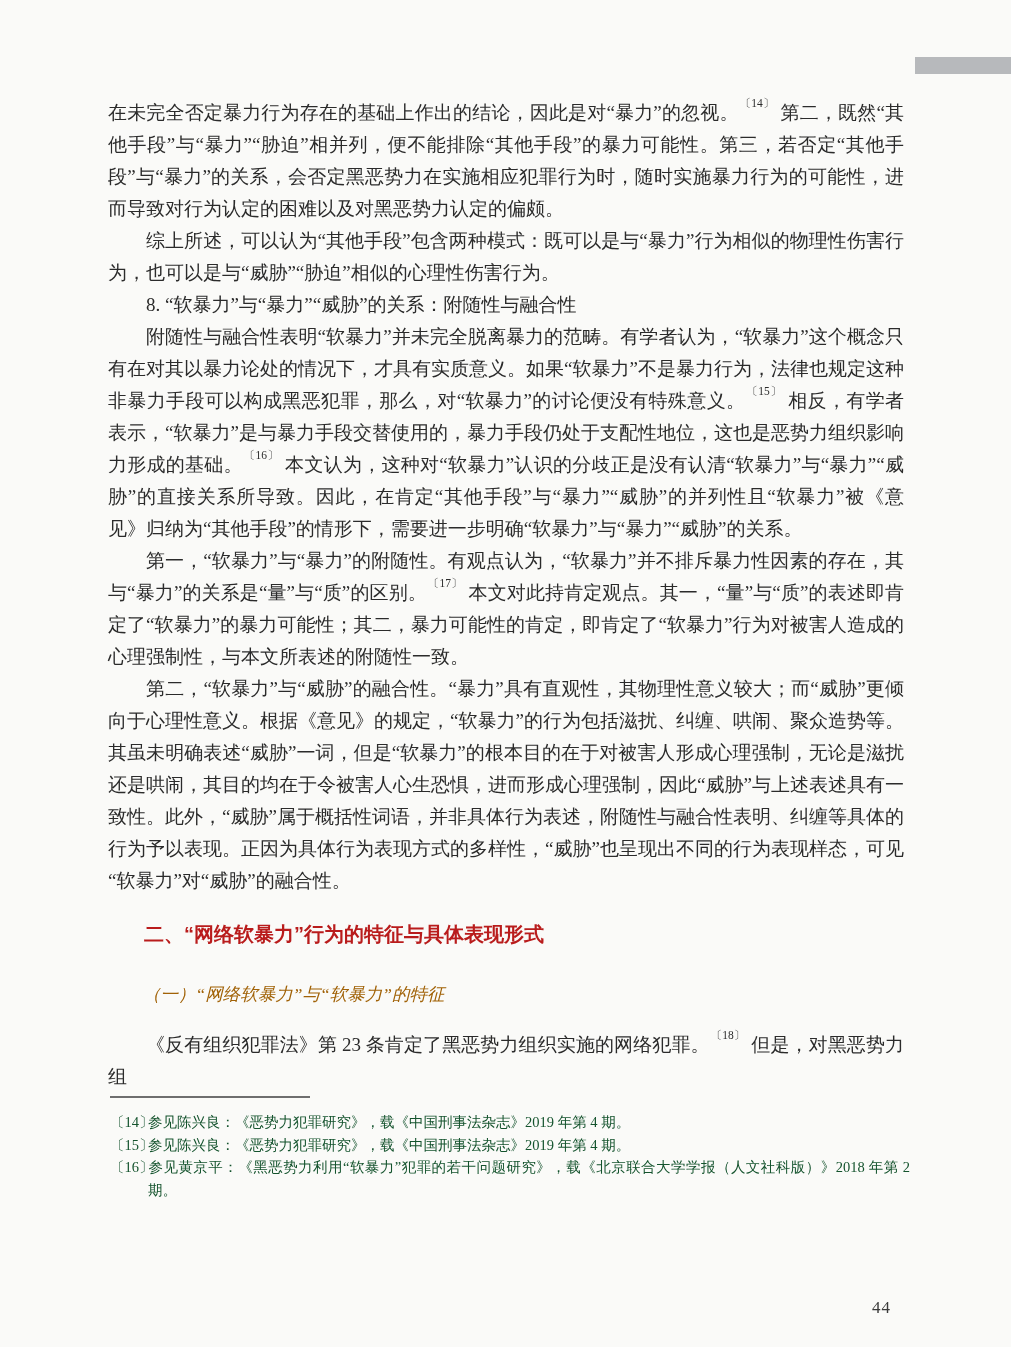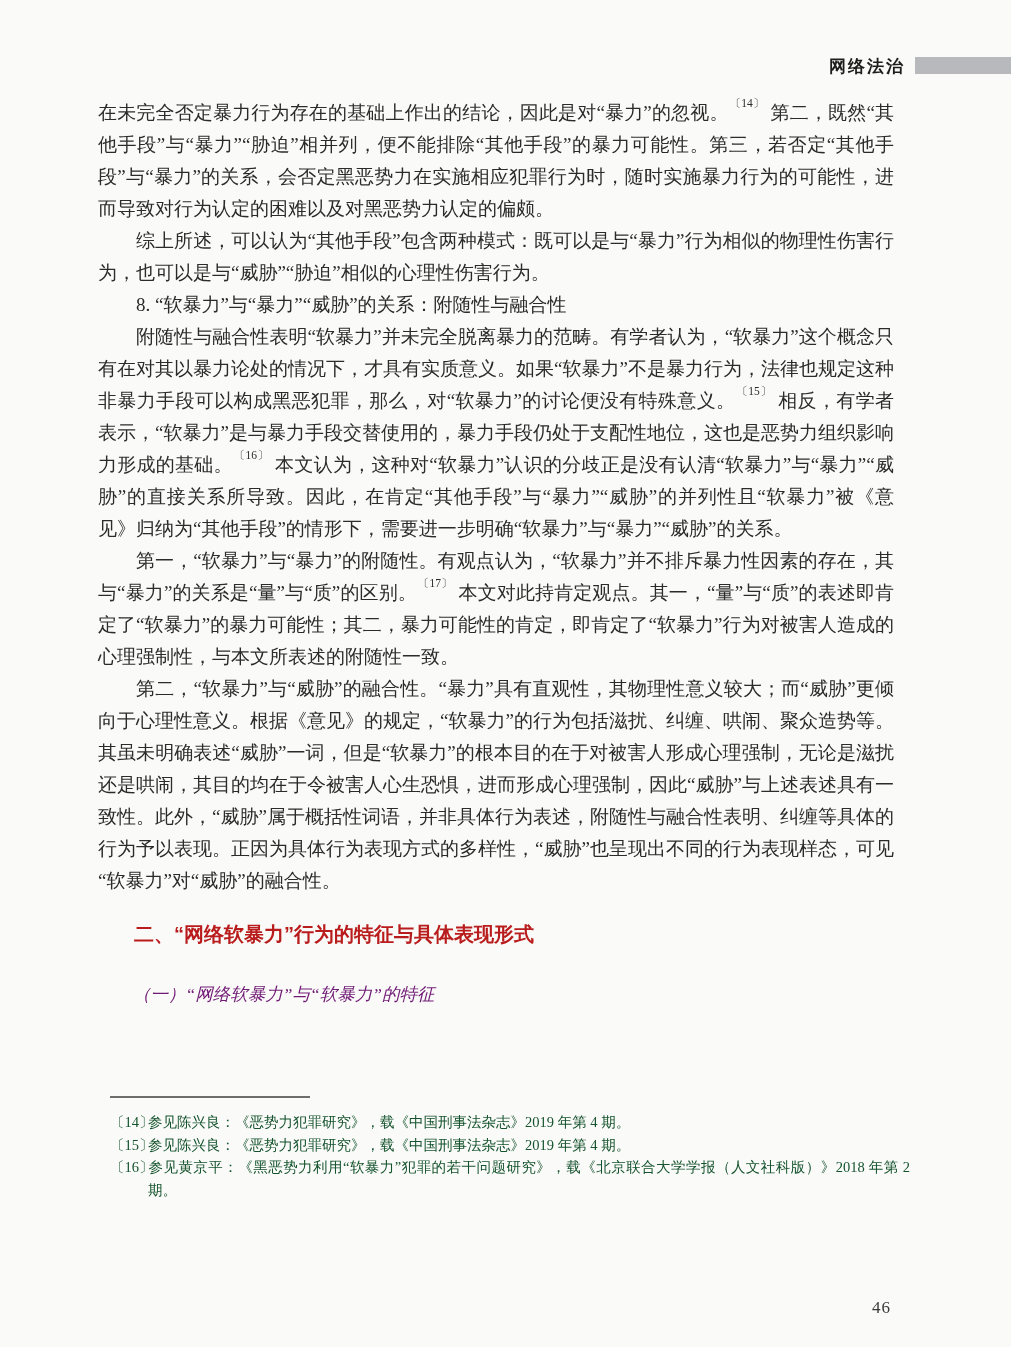--- a/index.html
+++ b/index.html
@@ -13,38 +13,38 @@
     position:absolute;top:55px;left:0;width:905px;text-align:right;
     font-family:"Liberation Sans","DejaVu Sans",sans-serif;
     font-weight:700;font-size:17px;letter-spacing:2px;color:#1d1d1d;
   }
   .head-bar{
     position:absolute;top:57px;left:915px;width:96px;height:17px;
     background:#b7b9bc;
   }
   
   .content{
-    position:absolute;left:98px;top:97px;width:796px;
+    position:absolute;left:108px;top:97px;width:796px;
     font-size:19px;line-height:32px;text-align:justify;
     color:#2b2b2b;
   }
   .content p{margin:0;}
   .indent{text-indent:2em;}
   sup.ref{
     font-size:11.5px;line-height:0;position:relative;top:-0.45em;
     letter-spacing:0;padding:0 1px;
   }
   .sec-heading{
     font-family:"Liberation Sans","DejaVu Sans",sans-serif;
     font-weight:700;font-size:20px;line-height:30px;
     margin-top:22px !important;text-indent:1.8em;color:#b91c1c;
   }
   .subsec-heading{
     font-style:italic;font-size:17.5px;line-height:26px;
-    margin-top:32px !important;text-indent:2em;color:#701a75;
+    margin-top:32px !important;text-indent:2em;color:#a16207;
   }
   .after-subsec{margin-top:22px !important;}
   
   .footnotes{
     position:absolute;left:110px;top:1096px;width:800px;
     font-size:14.5px;line-height:22.5px;text-align:justify;color:#14532d;
   }
   .fn-rule{width:200px;height:2px;background:#6e6e6e;margin:0 0 13px 0;}
   .fn{margin:0;padding-left:38px;text-indent:-38px;}
   .fn .num{display:inline-block;width:38px;text-indent:0;}
@@ -52,51 +52,51 @@
   .page-number{
     position:absolute;left:872px;top:1298px;font-size:17px;color:#3a3a3a;
     letter-spacing:1px;
   }
 </style>
 </head>
 <body>
 
 <div id="page">
 
-  <div class="running-head">网络法治</div>
   <div class="head-bar"></div>
 
   <div class="content">
 
     <p><span>在未完全否定暴力行为存在的基础上作出的结论，因此是对“暴力”的忽视。</span><sup class="ref">〔14〕</sup><span> 第二，既然“其他手段”与“暴力”“胁迫”相并列，便不能排除“其他手段”的暴力可能性。第三，若否定“其他手段”与“暴力”的关系，会否定黑恶势力在实施相应犯罪行为时，随时实施暴力行为的可能性，进而导致对行为认定的困难以及对黑恶势力认定的偏颇。</span></p>
 
     <p class="indent"><span>综上所述，可以认为“其他手段”包含两种模式：既可以是与“暴力”行为相似的物理性伤害行为，也可以是与“威胁”“胁迫”相似的心理性伤害行为。</span></p>
 
     <p class="indent"><span>8. “软暴力”与“暴力”“威胁”的关系：附随性与融合性</span></p>
 
     <p class="indent"><span>附随性与融合性表明“软暴力”并未完全脱离暴力的范畴。有学者认为，“软暴力”这个概念只有在对其以暴力论处的情况下，才具有实质意义。如果“软暴力”不是暴力行为，法律也规定这种非暴力手段可以构成黑恶犯罪，那么，对“软暴力”的讨论便没有特殊意义。</span><sup class="ref">〔15〕</sup><span> 相反，有学者表示，“软暴力”是与暴力手段交替使用的，暴力手段仍处于支配性地位，这也是恶势力组织影响力形成的基础。</span><sup class="ref">〔16〕</sup><span> 本文认为，这种对“软暴力”认识的分歧正是没有认清“软暴力”与“暴力”“威胁”的直接关系所导致。因此，在肯定“其他手段”与“暴力”“威胁”的并列性且“软暴力”被《意见》归纳为“其他手段”的情形下，需要进一步明确“软暴力”与“暴力”“威胁”的关系。</span></p>
 
     <p class="indent"><span>第一，“软暴力”与“暴力”的附随性。有观点认为，“软暴力”并不排斥暴力性因素的存在，其与“暴力”的关系是“量”与“质”的区别。</span><sup class="ref">〔17〕</sup><span> 本文对此持肯定观点。其一，“量”与“质”的表述即肯定了“软暴力”的暴力可能性；其二，暴力可能性的肯定，即肯定了“软暴力”行为对被害人造成的心理强制性，与本文所表述的附随性一致。</span></p>
 
     <p class="indent"><span>第二，“软暴力”与“威胁”的融合性。“暴力”具有直观性，其物理性意义较大；而“威胁”更倾向于心理性意义。根据《意见》的规定，“软暴力”的行为包括滋扰、纠缠、哄闹、聚众造势等。其虽未明确表述“威胁”一词，但是“软暴力”的根本目的在于对被害人形成心理强制，无论是滋扰还是哄闹，其目的均在于令被害人心生恐惧，进而形成心理强制，因此“威胁”与上述表述具有一致性。此外，“威胁”属于概括性词语，并非具体行为表述，附随性与融合性表明、纠缠等具体的行为予以表现。正因为具体行为表现方式的多样性，“威胁”也呈现出不同的行为表现样态，可见“软暴力”对“威胁”的融合性。</span></p>
 
     <p class="sec-heading">二、“网络软暴力”行为的特征与具体表现形式</p>
 
     <p class="subsec-heading">（一）“网络软暴力”与“软暴力”的特征</p>
 
+    <p class="indent after-subsec"><span>《反有组织犯罪法》第 23 条肯定了黑恶势力组织实施的网络犯罪。</span><sup class="ref">〔18〕</sup><span> 但是，对黑恶势力组</span></p>
 
   </div>
 
   <div class="footnotes">
     <div class="fn-rule"></div>
 
     <p class="fn"><span class="num">〔14〕</span><span>参见陈兴良：《恶势力犯罪研究》，载《中国刑事法杂志》2019 年第 4 期。</span></p>
 
     <p class="fn"><span class="num">〔15〕</span><span>参见陈兴良：《恶势力犯罪研究》，载《中国刑事法杂志》2019 年第 4 期。</span></p>
 
     <p class="fn"><span class="num">〔16〕</span><span>参见黄京平：《黑恶势力利用“软暴力”犯罪的若干问题研究》，载《北京联合大学学报（人文社科版）》2018 年第 2 期。</span></p>
 
 
   </div>
 
-  <div class="page-number">46</div>
+  <div class="page-number">44</div>
 
 </div>
 
 </body></html>

